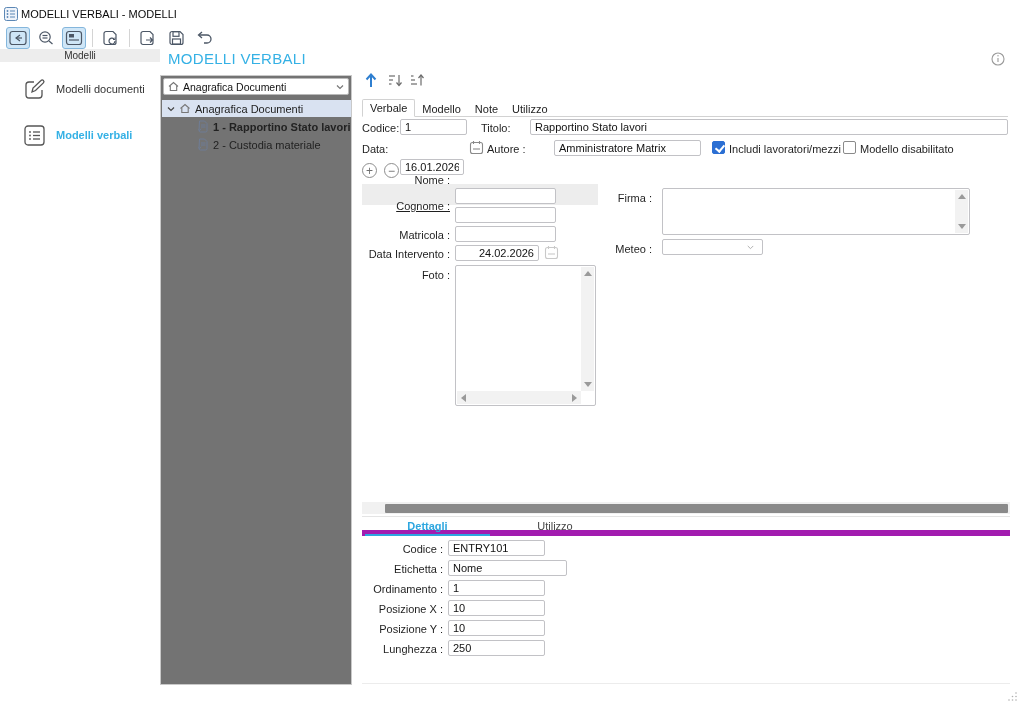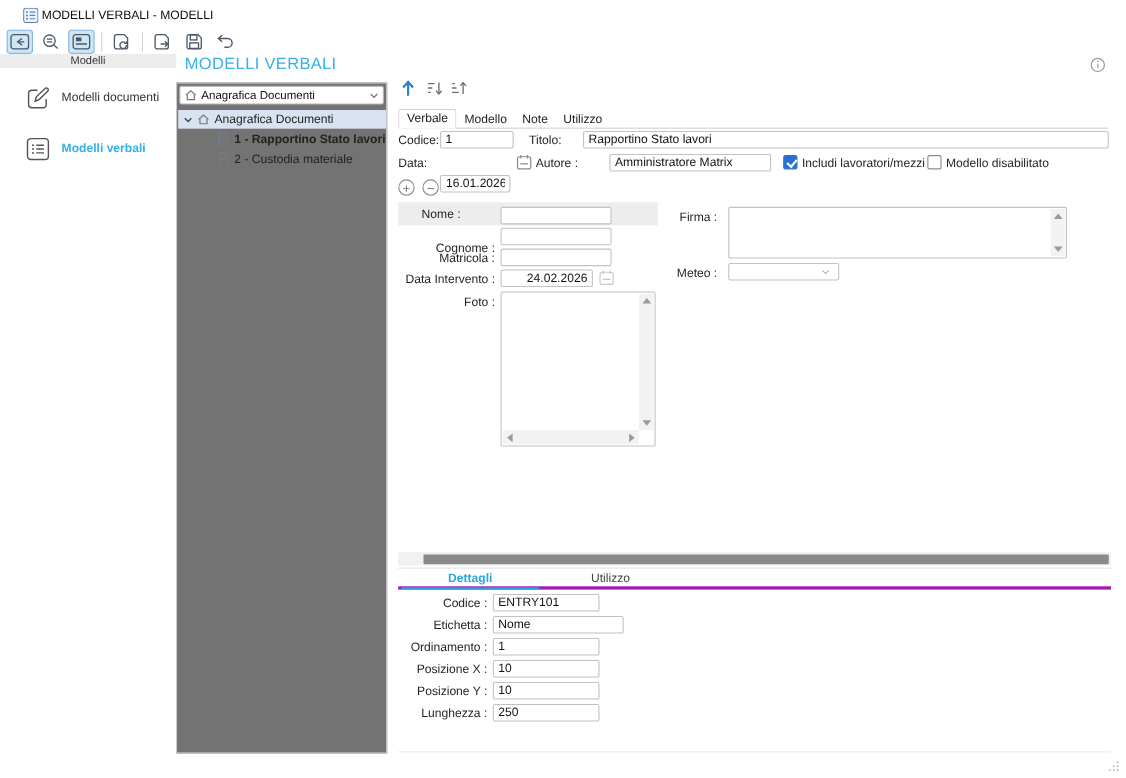--- a/index.html
+++ b/index.html
@@ -11,21 +11,21 @@
   .lbl { font-size:11px; color:#1f1f1f; white-space:nowrap; }
   .lbl-r { text-align:right; }
   .inp {
     position:absolute; border:1px solid #c2c2c6; border-radius:2px; background:#fff;
     font-family:"Liberation Sans","DejaVu Sans",sans-serif; font-size:11px; color:#111;
     padding:0 4px; height:16px; outline:none;
   }
   .inp.num-right { text-align:right; }
 
   
-  .titlebar { left:4px; top:7px; display:flex; align-items:center; gap:3px;margin-left:17px; }
+  .titlebar { left:4px; top:7px; display:flex; align-items:center; gap:3px; }
   .titlebar .t { font-size:11px; color:#0a0a0a; }
 
   
   .toolbar { left:6px; top:26px; display:flex; align-items:center; height:24px; }
   .tbtn { width:24px; height:22px; border:1px solid transparent; border-radius:3px;
           display:flex; align-items:center; justify-content:center; margin-right:4px; background:transparent; }
   .tbtn.active { background:#cfe6f7; border-color:#84b6dc; }
   .tsep { width:1px; height:18px; background:#d4d4d4; margin:0 6px 0 2px; }
 
   .group-label { left:0; top:49px; width:160px; height:13px; background:#ededed;
@@ -74,21 +74,21 @@
 
   .select-box { position:absolute; border:1px solid #c2c2c6; border-radius:2px; background:#fff; }
   .select-box .chev { position:absolute; right:8px; top:4px; width:7px; height:7px; }
 
   
   .page-hscroll-track { left:362px; top:502px; width:648px; height:12px; background:#f1f1f1; }
   .page-hscroll-thumb { left:385px; top:504px; width:623px; height:9px; background:#8a8a8a; border-radius:1px; }
 
   .detail-sep { left:362px; top:516px; width:648px; border-top:1px solid #e4e4e4; }
 
-  .dtabs { left:362px; top:519px; width:648px; height:17px; border-bottom:3px solid #a21caf; }
+  .dtabs { left:362px; top:519px; width:648px; height:17px; border-bottom:6px solid #a21caf; }
   .dtab1 { position:absolute; left:3px; top:1px; width:125px; text-align:center; color:#2da6df; font-weight:bold; }
   .dtab1-underline { position:absolute; left:3px; top:15px; width:125px; height:2px; background:#2da6df; }
   .dtab2 { position:absolute; left:128px; top:1px; width:130px; text-align:center; color:#454545; }
 
   .bottom-border { left:362px; top:683px; width:648px; border-top:1px solid #ececec; }
 
   .grip { left:1008px; top:691px; width:10px; height:10px; }
 
   svg { display:block; }
 </style>
@@ -295,23 +295,23 @@
   <span class="chk on" style="left:712px; top:141px;"></span>
   <span class="abs lbl" style="left:729px; top:143px;">Includi lavoratori/mezzi</span>
   <span class="chk" style="left:843px; top:141px;"></span>
   <span class="abs lbl" style="left:860px; top:143px;">Modello disabilitato</span>
 
   <div class="circle-btn" style="left:362px; top:163px;">+</div>
   <div class="circle-btn" style="left:384px; top:163px;">−</div>
 
   <div class="abs" style="left:362px; top:184px; width:236px; height:21px; background:#ededed;"></div>
 
-  <span class="abs lbl lbl-r" style="left:352px; top:189px; width:98px;text-align:center;">Nome :</span>
+  <span class="abs lbl lbl-r" style="left:352px; top:174px; width:98px;">Nome :</span>
   <input class="inp" style="left: 455px; top: 188px; width: 101px;" value="">
-  <span class="abs lbl lbl-r" style="left:352px; top:220px; width:98px;">Cognome :</span>
+  <span class="abs lbl lbl-r" style="left:352px; top:200px; width:98px;text-decoration:underline;">Cognome :</span>
   <input class="inp" style="left: 455px; top: 207px; width: 101px;" value="">
   <span class="abs lbl lbl-r" style="left:352px; top:229px; width:98px;">Matricola :</span>
   <input class="inp" style="left: 455px; top: 226px; width: 101px;" value="">
   <span class="abs lbl lbl-r" style="left:352px; top:248px; width:98px;">Data Intervento :</span>
   <input class="inp num-right" style="left: 455px; top: 245px; width: 84px;" value="24.02.2026">
   <span class="abs" style="left:544px; top:245px; opacity:0.45;">
     <svg width="15" height="15" viewBox="0 0 15 15" fill="none" stroke="#8a8a8a" stroke-width="1.1">
         <rect x="1.5" y="2.5" width="12" height="11" rx="2"></rect>
         <line x1="4.5" y1="1" x2="4.5" y2="4"></line>
         <line x1="10.5" y1="1" x2="10.5" y2="4"></line>

